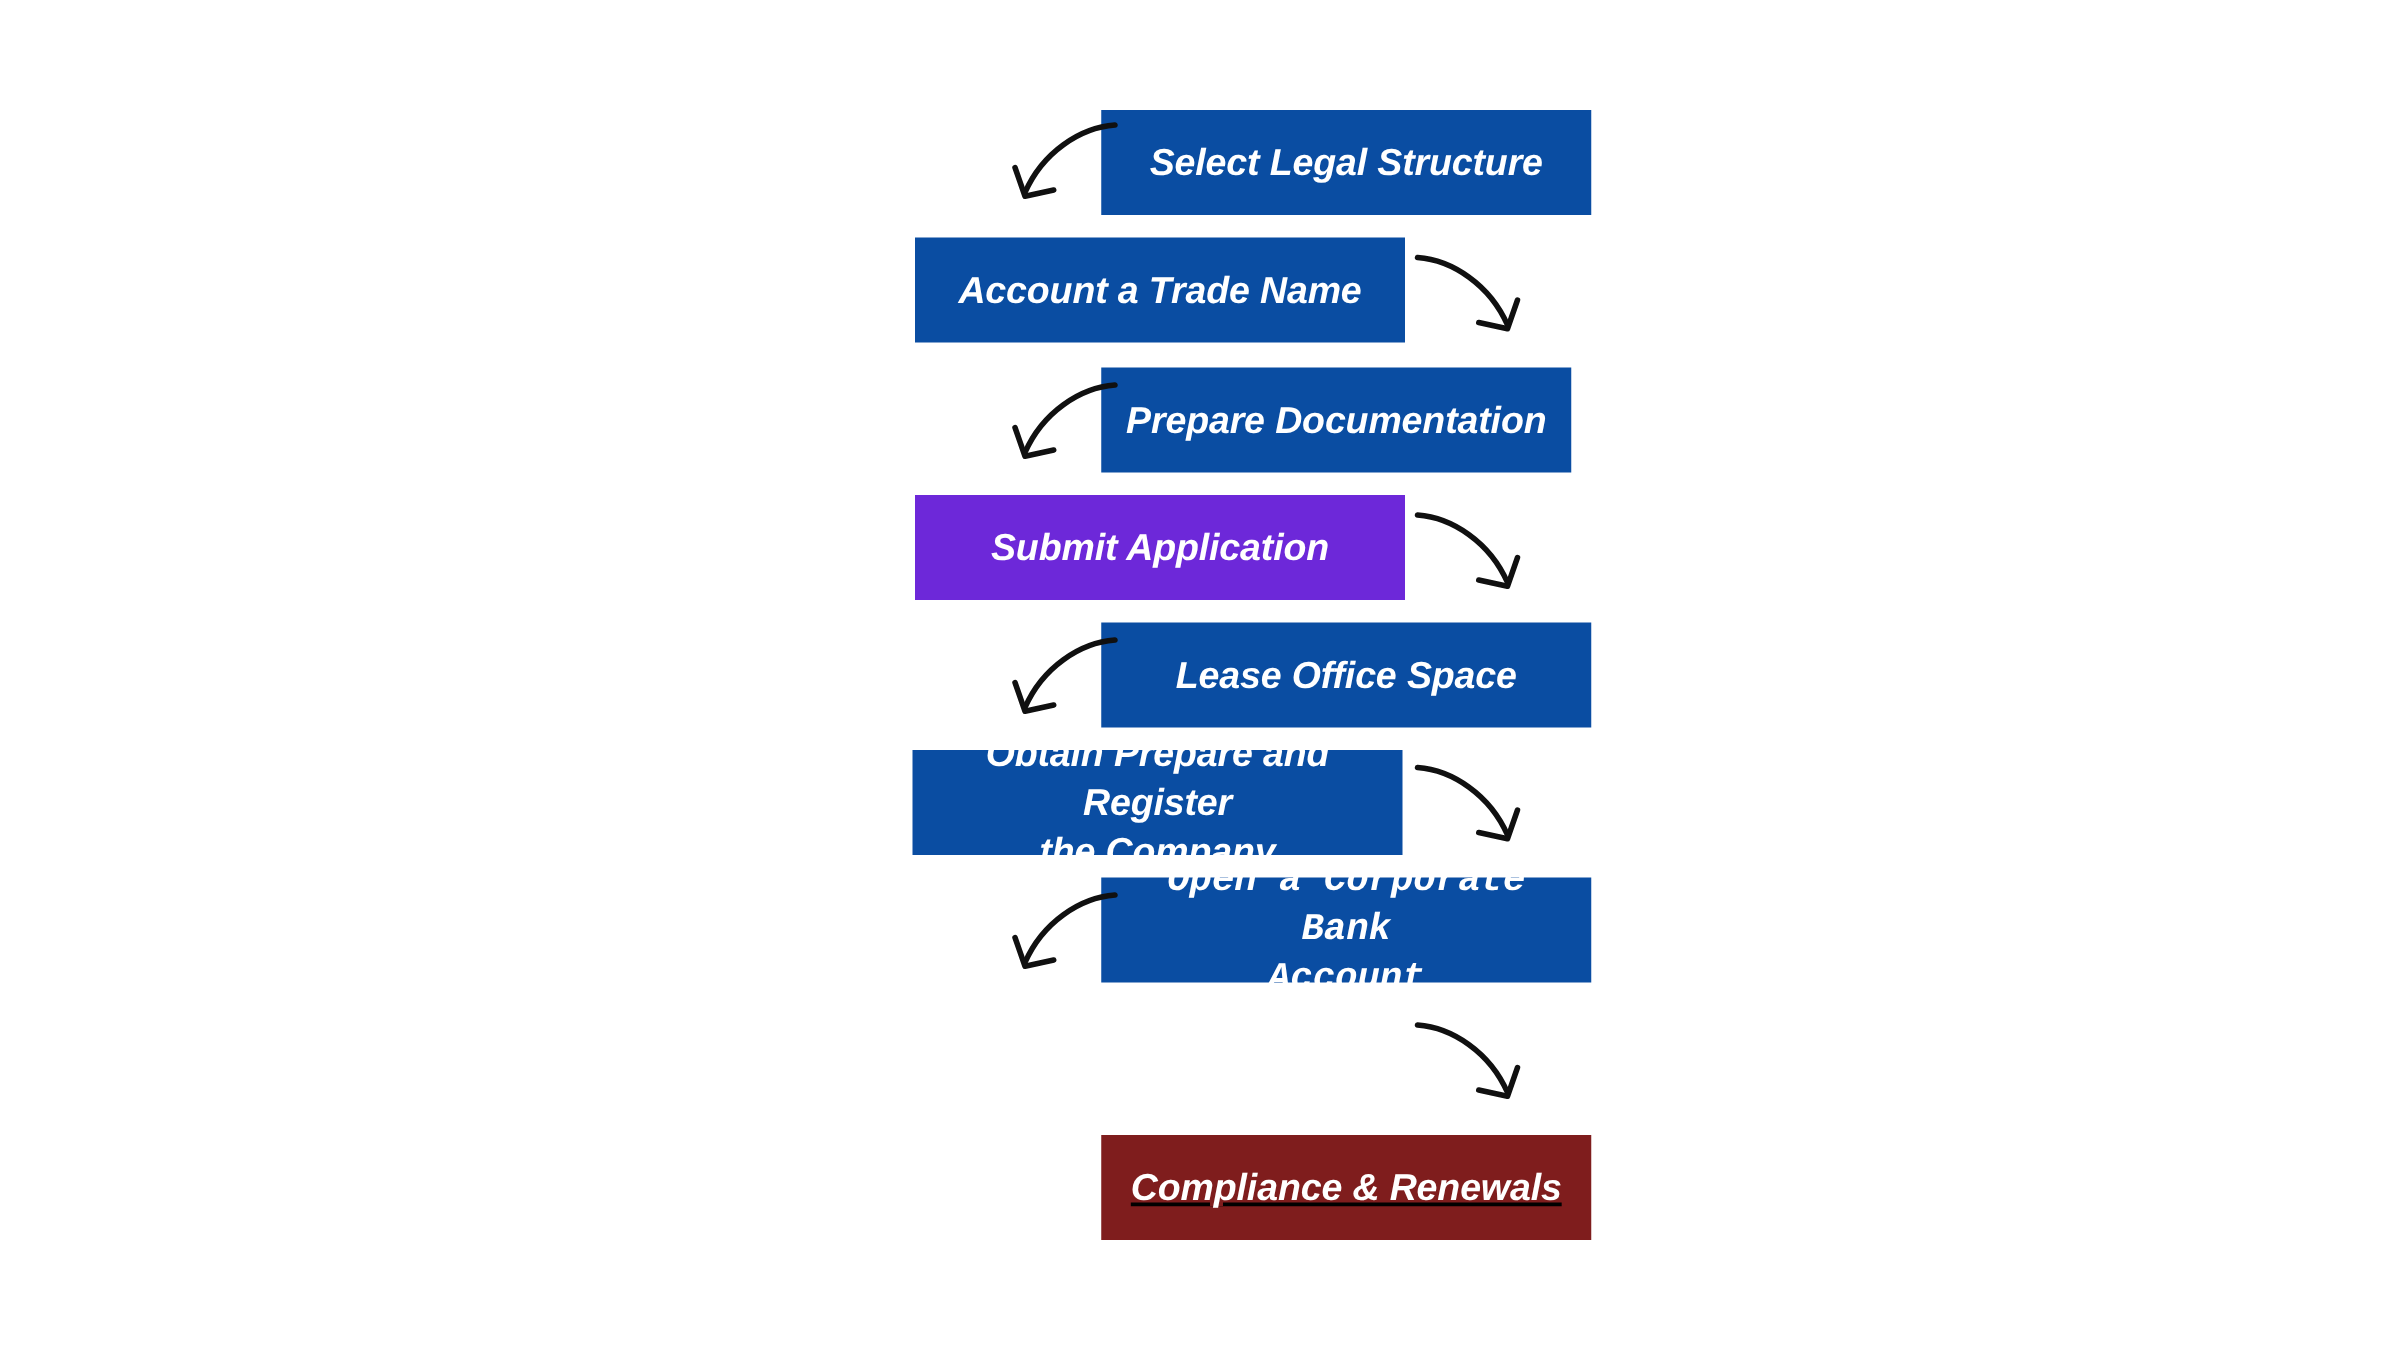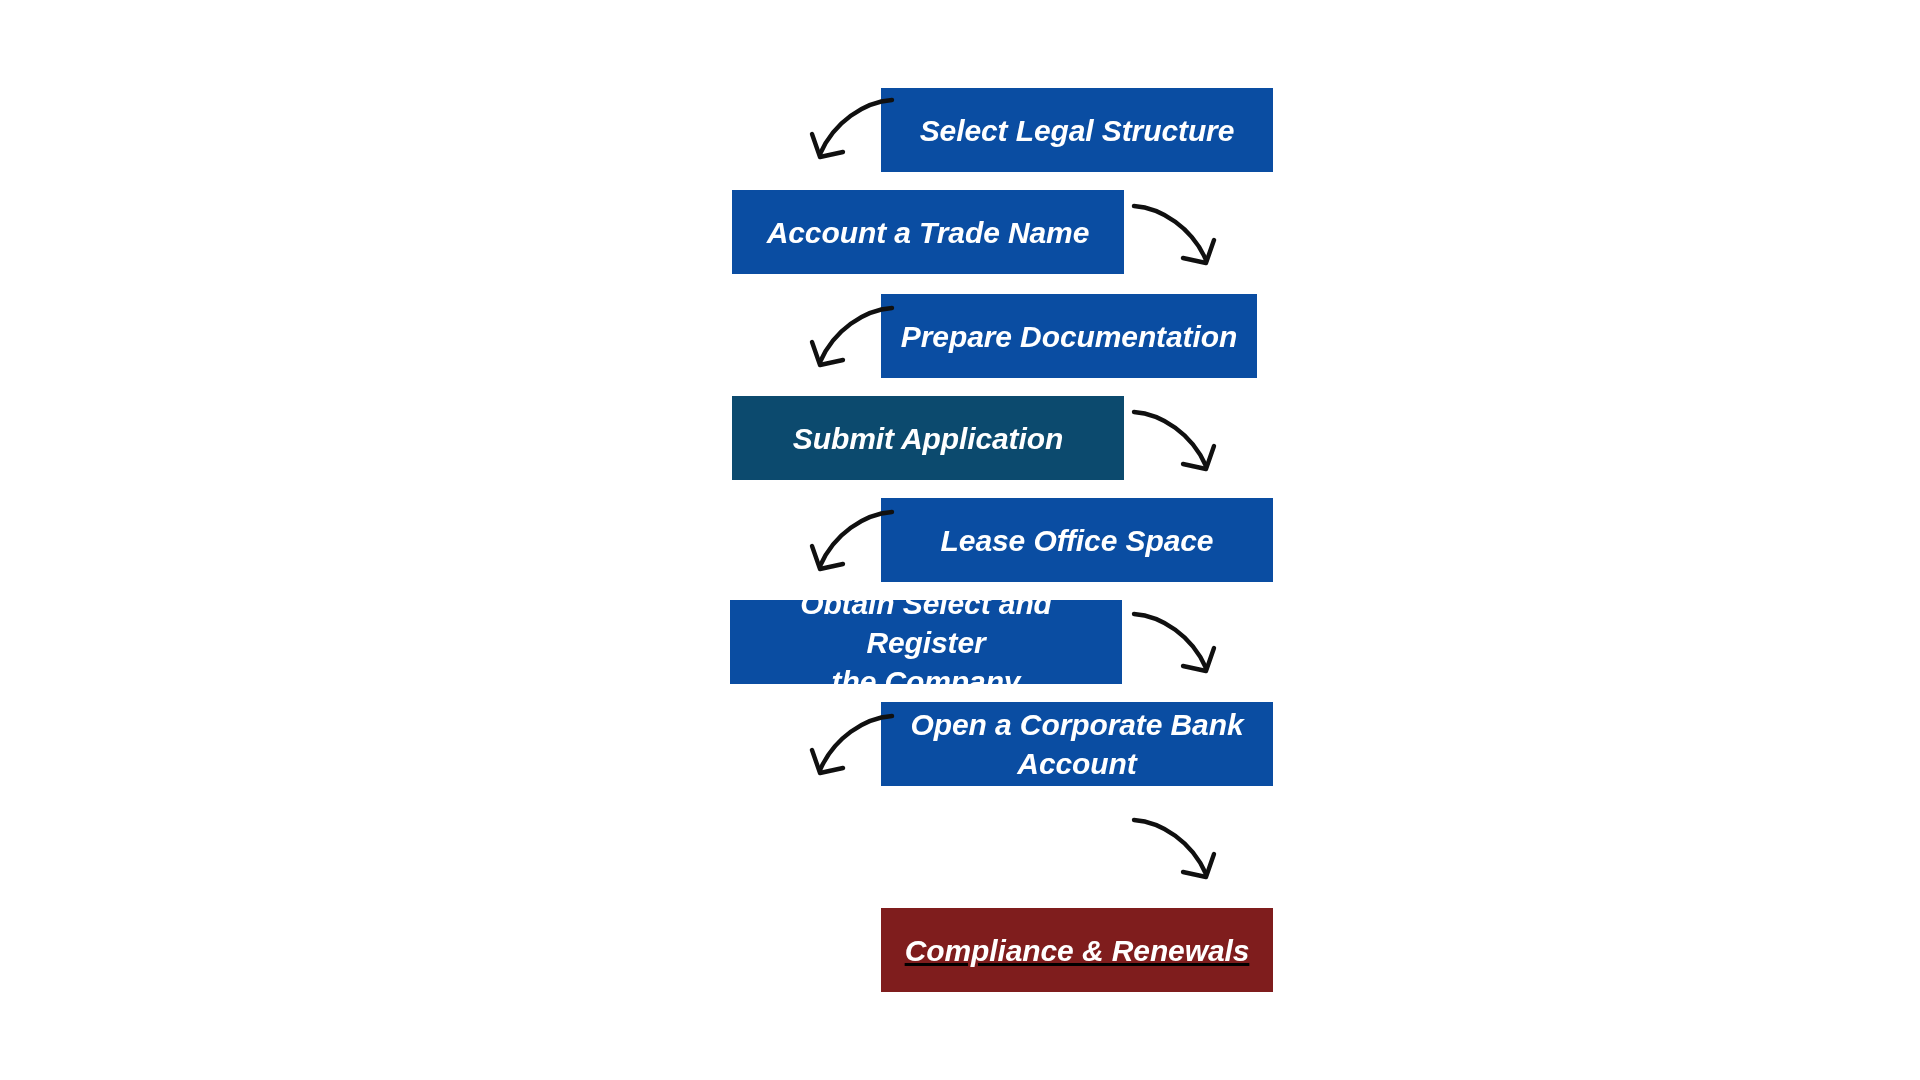--- a/index.html
+++ b/index.html
@@ -93,21 +93,21 @@
     <span class="step-label" style="color: rgb(255, 255, 255);">Prepare Documentation</span>
   </div>
 
   <div class="connector" style="left:772px; top:298px; width:92px; height:82px;">
     <svg width="92" height="82" viewBox="0 0 92 82" aria-hidden="true">
       <path d="M84 10 C 56 12, 26 32, 12 64" style="stroke: rgb(16, 16, 16);"></path>
       <polyline points="4,44 12,67 35,62" style="stroke: rgb(16, 16, 16);"></polyline>
     </svg>
   </div>
 
-  <div class="step-box" style="left: 696px; top: 396px; width: 392px; height: 84px; background: #0c4a6e;">
+  <div class="step-box" style="left: 696px; top: 396px; width: 392px; height: 84px; background: #6d28d9;">
     <span class="step-label" style="color: rgb(255, 255, 255);">Submit Application</span>
   </div>
 
   <div class="connector" style="left:1090px; top:402px; width:92px; height:82px;">
     <svg width="92" height="82" viewBox="0 0 92 82" aria-hidden="true">
       <path d="M8 10 C 36 12, 66 32, 80 64" style="stroke: rgb(16, 16, 16);"></path>
       <polyline points="57,62 80,67 88,44" style="stroke: rgb(16, 16, 16);"></polyline>
     </svg>
   </div>
 
@@ -116,33 +116,33 @@
   </div>
 
   <div class="connector" style="left:772px; top:502px; width:92px; height:82px;">
     <svg width="92" height="82" viewBox="0 0 92 82" aria-hidden="true">
       <path d="M84 10 C 56 12, 26 32, 12 64" style="stroke: rgb(16, 16, 16);"></path>
       <polyline points="4,44 12,67 35,62" style="stroke: rgb(16, 16, 16);"></polyline>
     </svg>
   </div>
 
   <div class="step-box" style="left: 694px; top: 600px; width: 392px; height: 84px; background: rgb(10, 77, 162);">
-    <span class="step-label" style="color: rgb(255, 255, 255);">Obtain Select and Register
+    <span class="step-label" style="color: rgb(255, 255, 255);">Obtain Prepare and Register
 the Company</span>
   </div>
 
   <div class="connector" style="left:1090px; top:604px; width:92px; height:82px;">
     <svg width="92" height="82" viewBox="0 0 92 82" aria-hidden="true">
       <path d="M8 10 C 36 12, 66 32, 80 64" style="stroke: rgb(16, 16, 16);"></path>
       <polyline points="57,62 80,67 88,44" style="stroke: rgb(16, 16, 16);"></polyline>
     </svg>
   </div>
 
   <div class="step-box" style="left: 845px; top: 702px; width: 392px; height: 84px; background: rgb(10, 77, 162);">
-    <span class="step-label" style="color: rgb(255, 255, 255);">Open a Corporate Bank
+    <span class="step-label" style="color: rgb(255, 255, 255); font-family: Liberation Mono, monospace;">Open a Corporate Bank
 Account</span>
   </div>
 
   <div class="connector" style="left:772px; top:706px; width:92px; height:82px;">
     <svg width="92" height="82" viewBox="0 0 92 82" aria-hidden="true">
       <path d="M84 10 C 56 12, 26 32, 12 64" style="stroke: rgb(16, 16, 16);"></path>
       <polyline points="4,44 12,67 35,62" style="stroke: rgb(16, 16, 16);"></polyline>
     </svg>
   </div>
 

